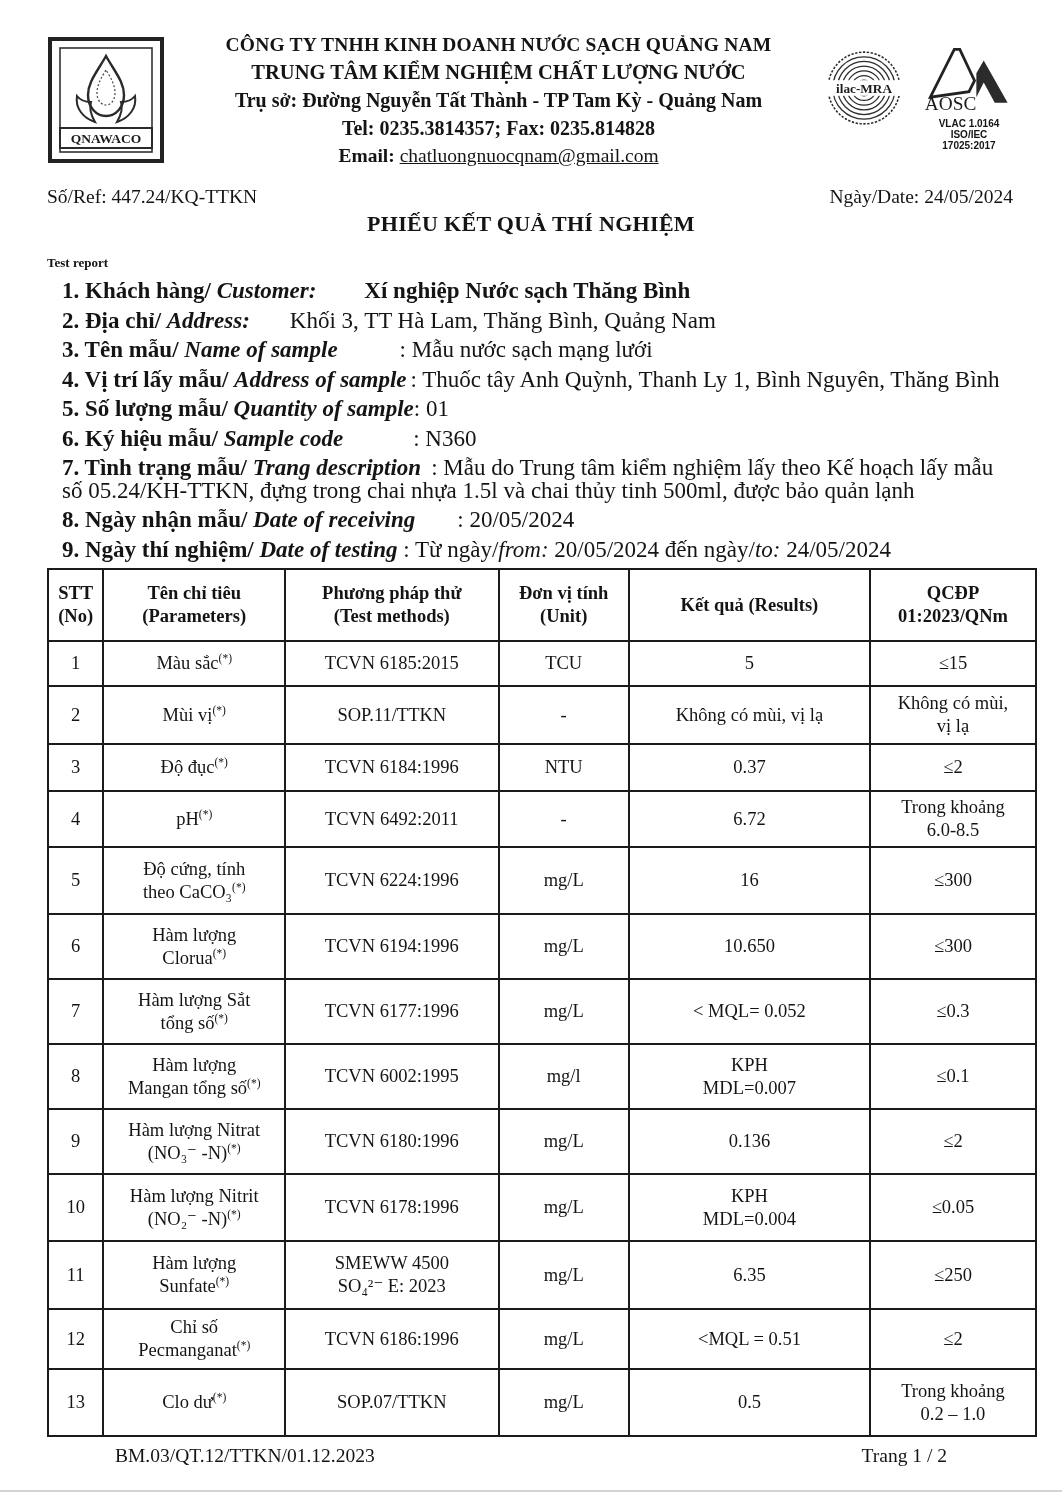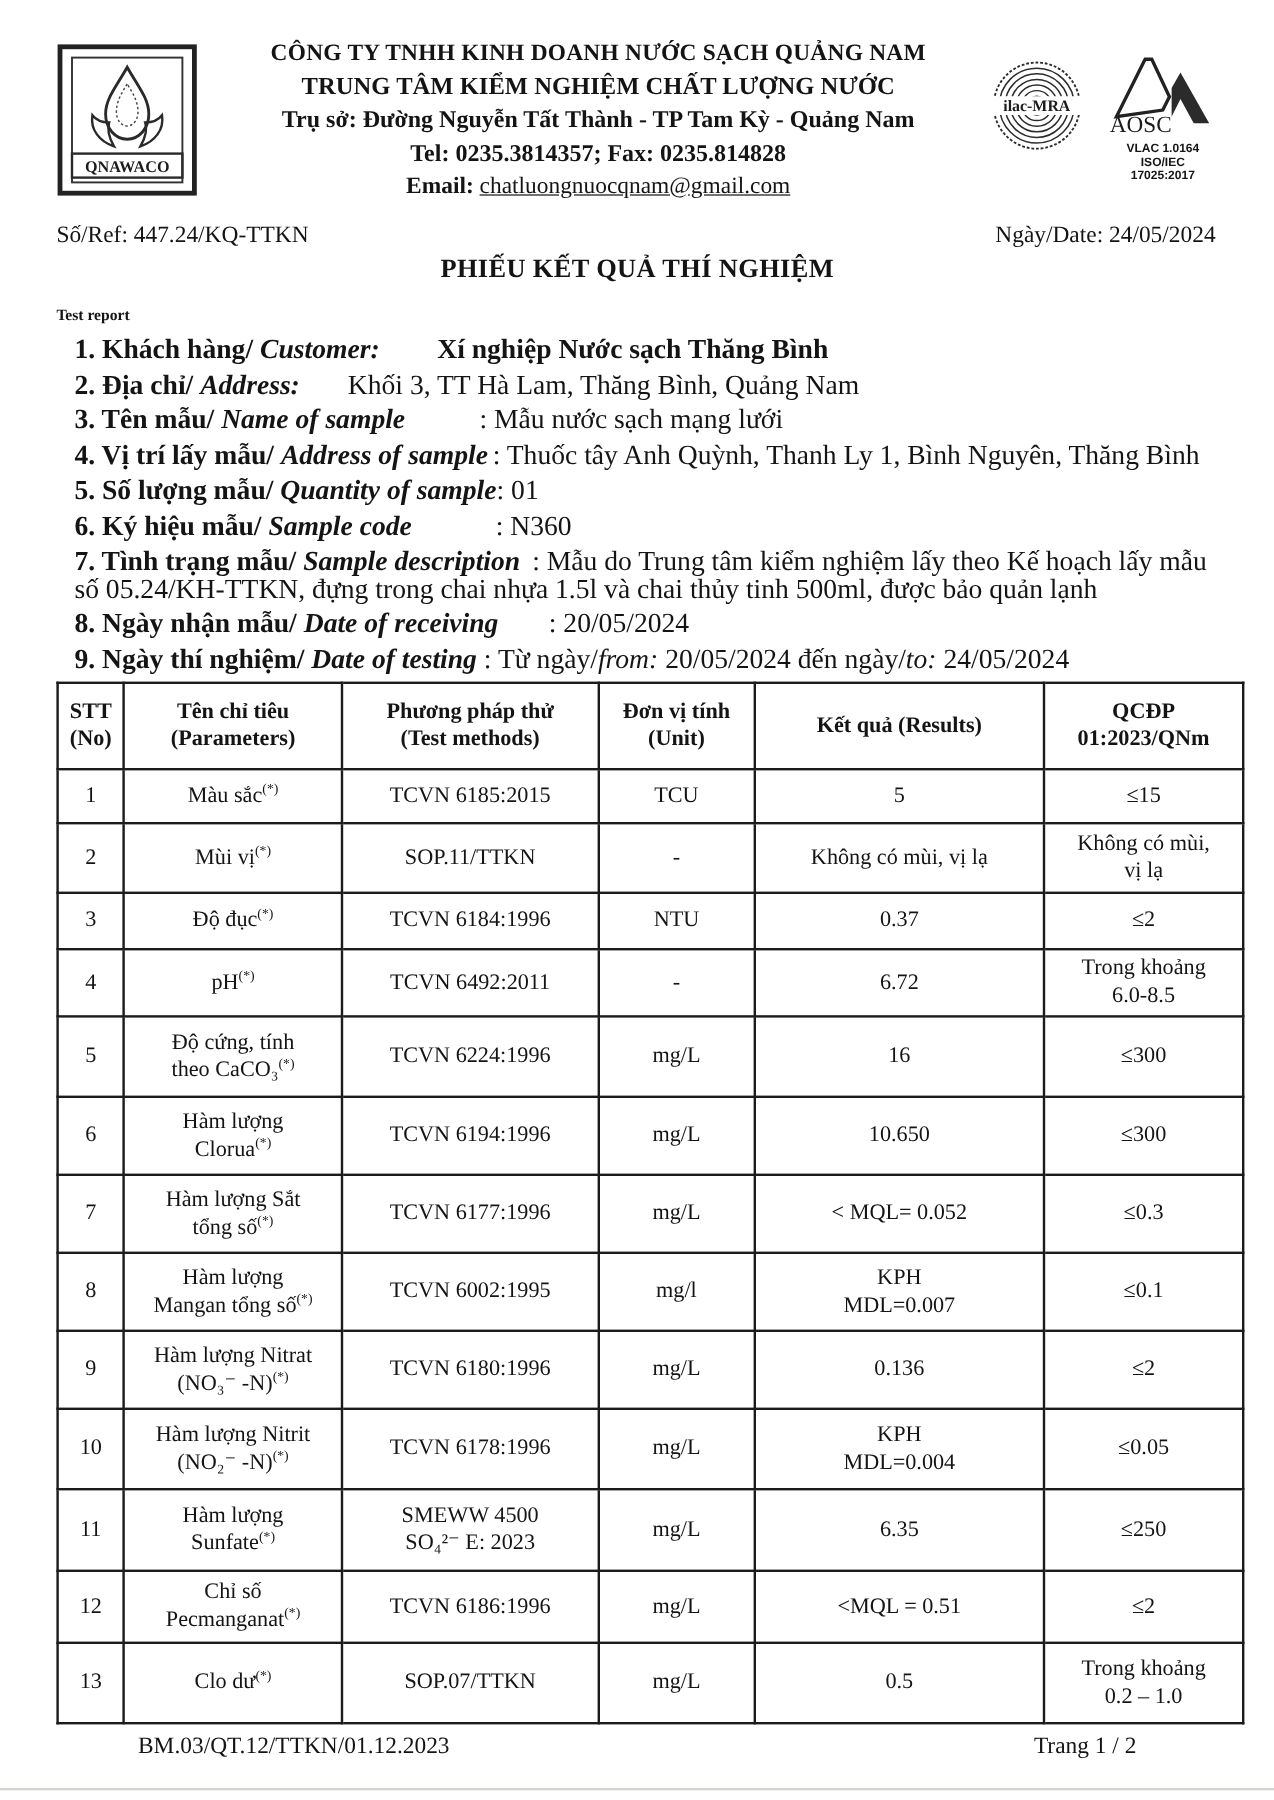--- a/index.html
+++ b/index.html
@@ -120,21 +120,21 @@
   <div class="title">PHIẾU KẾT QUẢ THÍ NGHIỆM</div>
   <div class="subtitle">Test report</div>
 
   <div class="items">
     <div class="item"><b>1. Khách hàng/ </b><span class="en">Customer:</span><span class="vbold g48">Xí nghiệp Nước sạch Thăng Bình</span></div>
     <div class="item"><b>2. Địa chỉ/ </b><span class="en">Address:</span><span class="g40">Khối 3, TT Hà Lam, Thăng Bình, Quảng Nam</span></div>
     <div class="item"><b>3. Tên mẫu/ </b><span class="en">Name of sample</span><span class="g62">: Mẫu nước sạch mạng lưới</span></div>
     <div class="item"><b>4. Vị trí lấy mẫu/ </b><span class="en">Address of sample</span><span class="g4">: Thuốc tây Anh Quỳnh, Thanh Ly 1, Bình Nguyên, Thăng Bình</span></div>
     <div class="item"><b>5. Số lượng mẫu/ </b><span class="en">Quantity of sample</span><span class="g0">: 01</span></div>
     <div class="item"><b>6. Ký hiệu mẫu/ </b><span class="en">Sample code</span><span class="g70">: N360</span></div>
-    <div class="item"><b>7. Tình trạng mẫu/ </b><span class="en">Sample description</span><span class="g10">: Mẫu do Trung tâm kiểm nghiệm lấy theo Kế hoạch lấy mẫu số 05.24/KH-TTKN, đựng trong chai nhựa 1.5l và chai thủy tinh 500ml, được bảo quản lạnh</span></div>
+    <div class="item"><b>7. Tình trạng mẫu/ </b><span class="en">Trang description</span><span class="g10">: Mẫu do Trung tâm kiểm nghiệm lấy theo Kế hoạch lấy mẫu số 05.24/KH-TTKN, đựng trong chai nhựa 1.5l và chai thủy tinh 500ml, được bảo quản lạnh</span></div>
     <div class="item"><b>8. Ngày nhận mẫu/ </b><span class="en">Date of receiving</span><span class="g42">: 20/05/2024</span></div>
     <div class="item"><b>9. Ngày thí nghiệm/ </b><span class="en">Date of testing</span><span> : Từ ngày/</span><i>from:</i><span> 20/05/2024  đến ngày/</span><i>to:</i><span> 24/05/2024</span></div>
   </div>
 
   <table class="results">
     <colgroup>
       <col class="c-no">
         <col class="c-param">
         <col class="c-method">
         <col class="c-unit">

